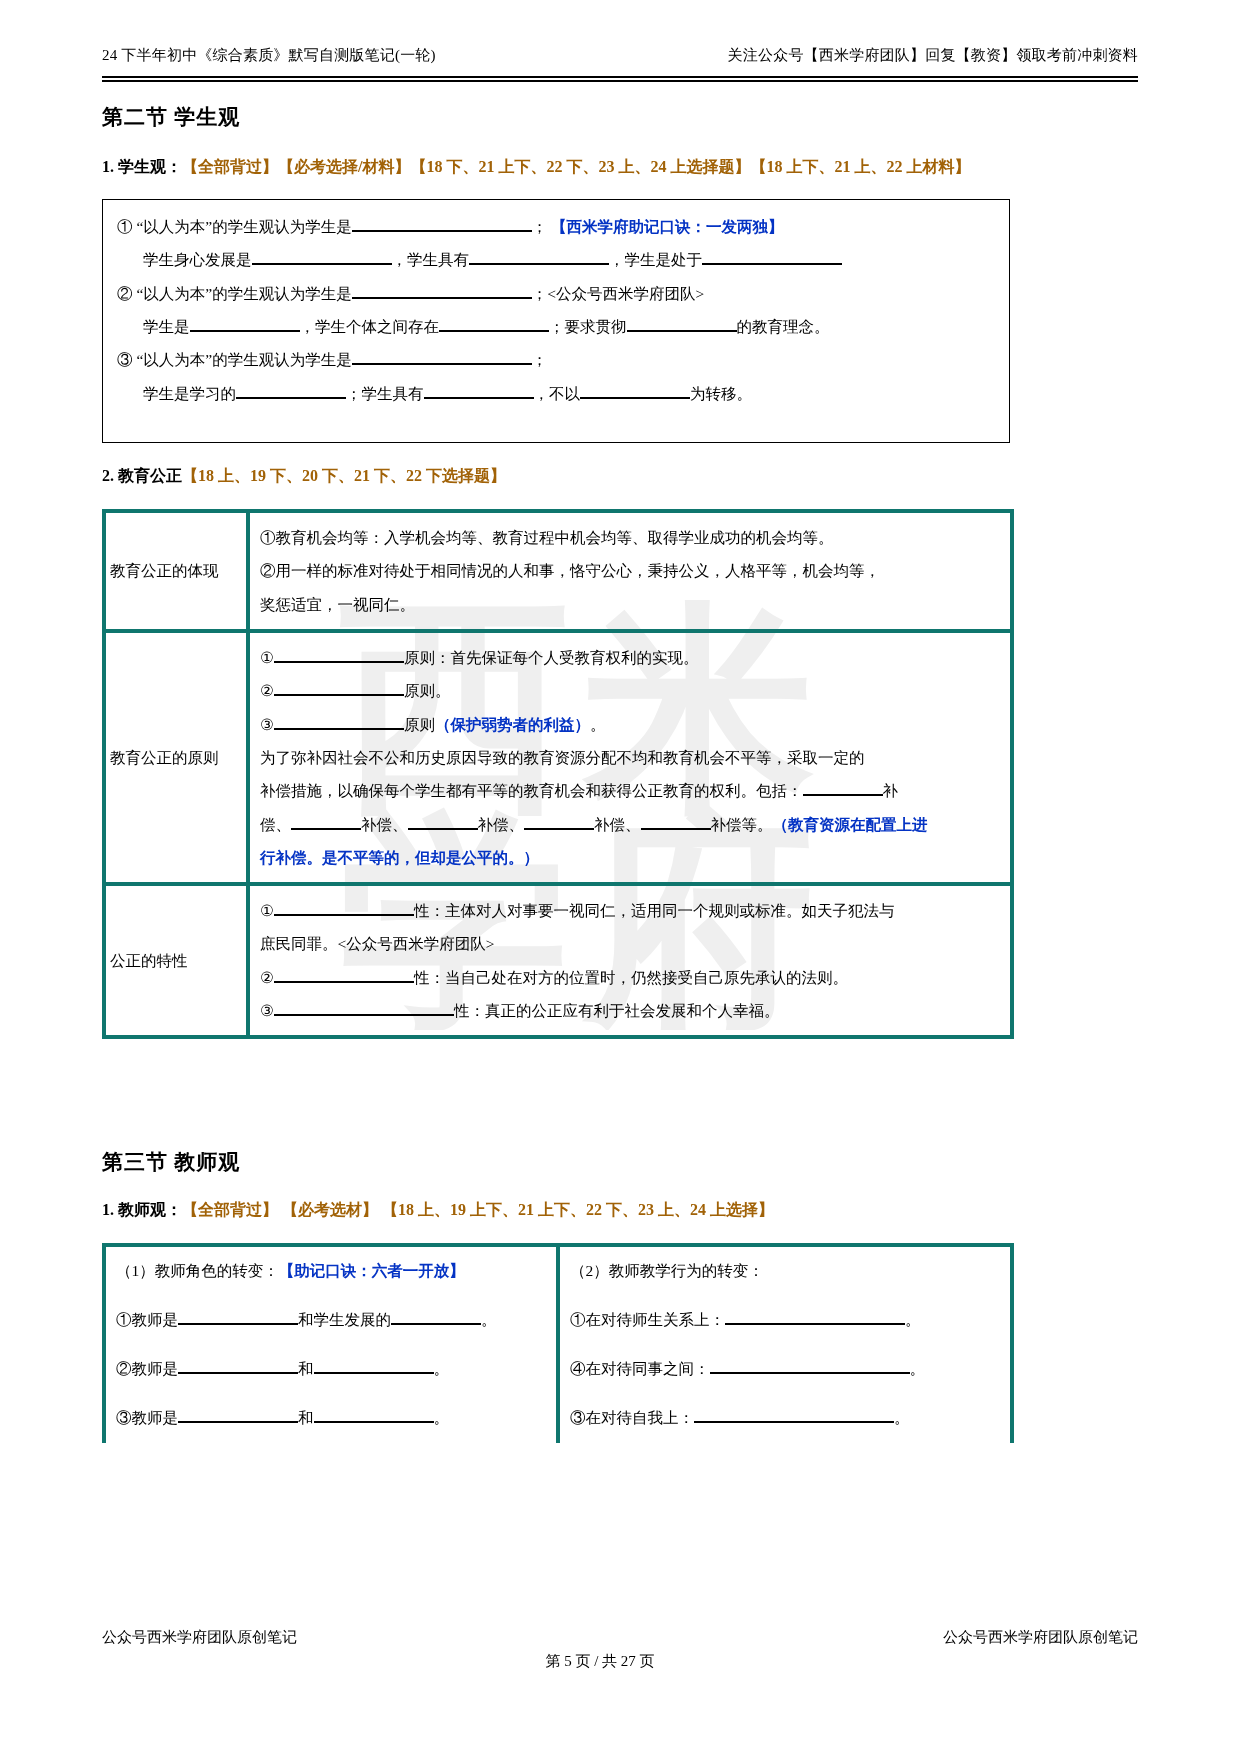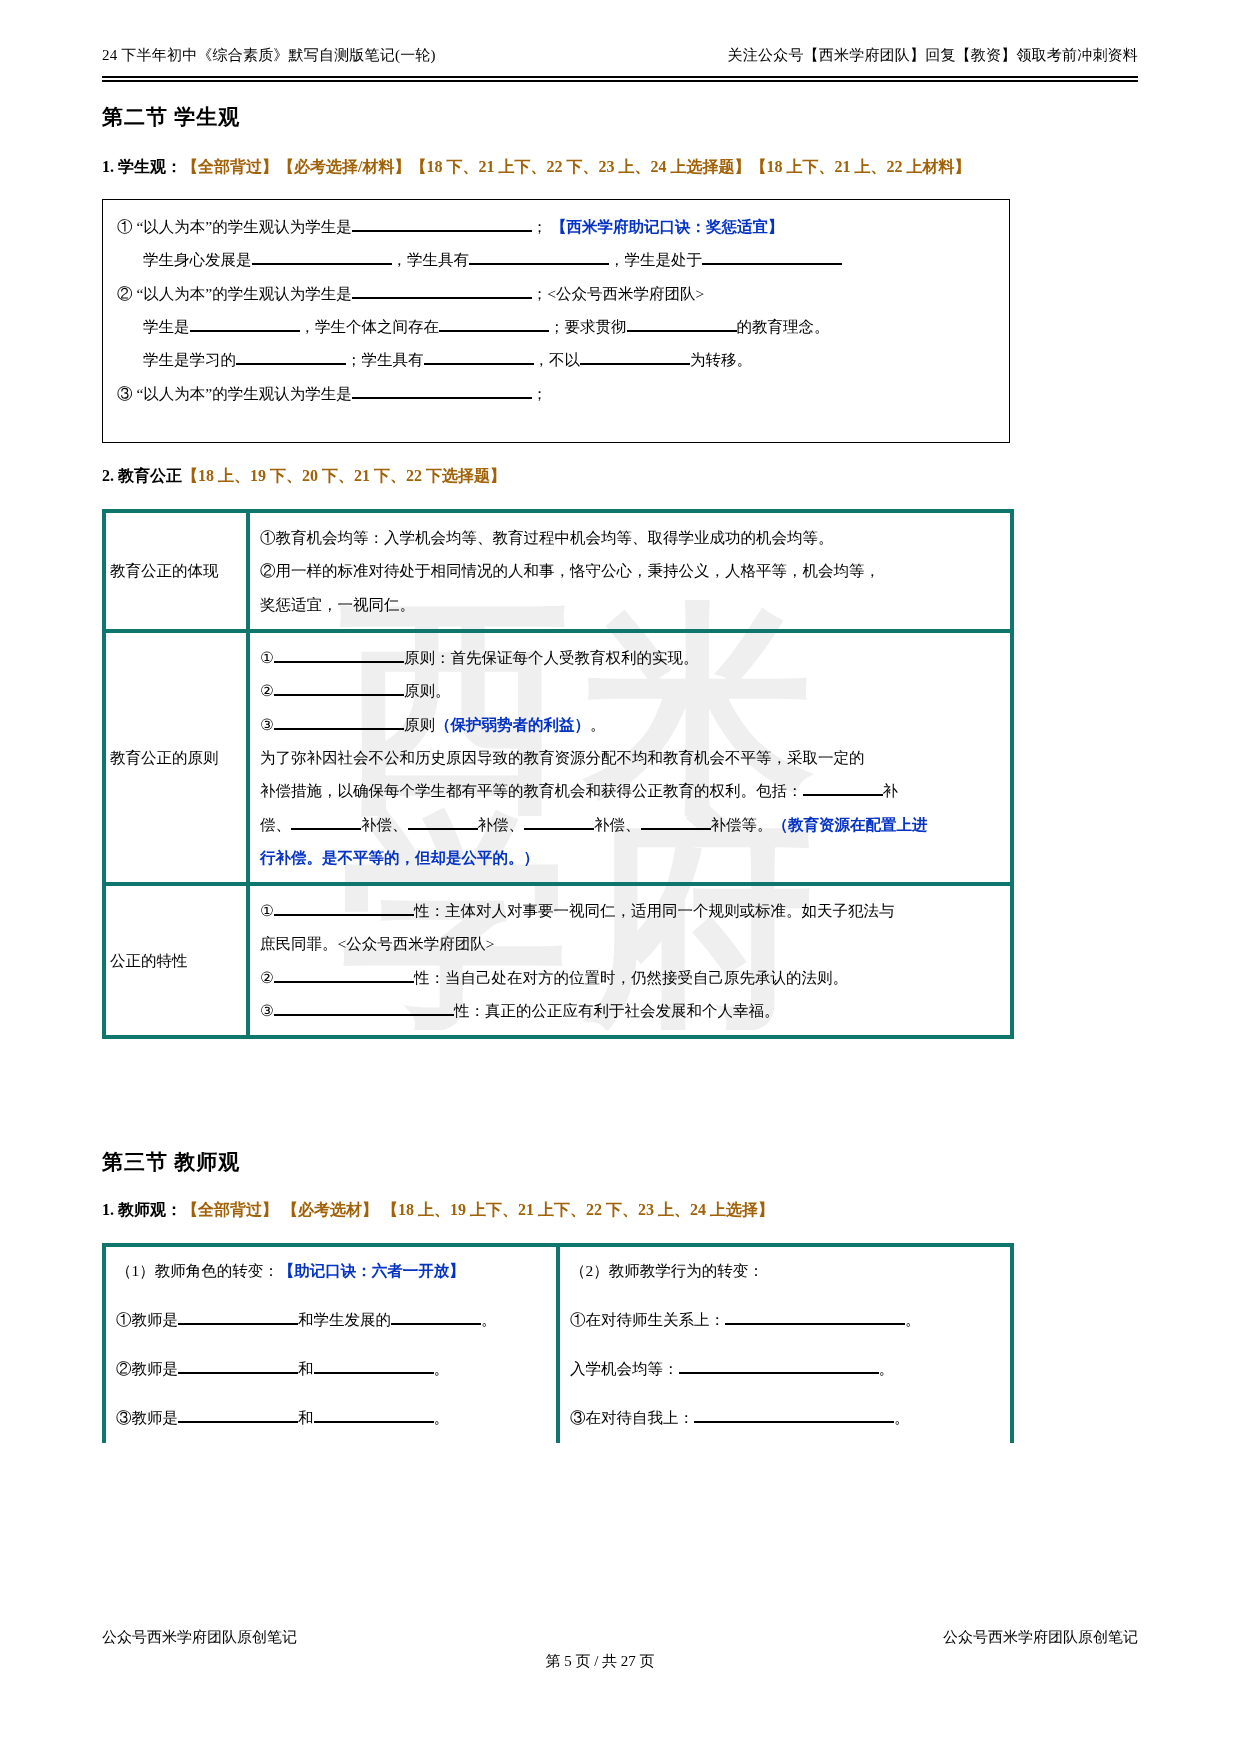--- a/index.html
+++ b/index.html
@@ -173,41 +173,41 @@
 
     <div class="num-head" style="left:102px; top:157px;">
       <span class="k">1.</span>
       <span class="k">学生观：</span><span class="red">【全部背过】【必考选择/材料】【18 下、21 上下、22 下、23 上、24 上选择题】【18 上下、21 上、22 上材料】</span>
     </div>
 
     <div class="box" style="left:102px; top:199px; width:908px; height:244px; padding:10px 14px;">
 
       <div class="line-row">
         <span>① “以人为本”的学生观认为学生是</span><span class="blank b180"></span><span>；</span>
-        <span class="blue">【西米学府助记口诀：奖惩适宜】</span>
+        <span class="blue">【西米学府助记口诀：一发两独】</span>
       </div>
 
       <div class="line-row">
         <span class="indent"></span><span>学生身心发展是</span><span class="blank b140"></span><span>，学生具有</span><span class="blank b140"></span><span>，学生是处于</span><span class="blank b140"></span>
       </div>
 
       <div class="line-row">
         <span>② “以人为本”的学生观认为学生是</span><span class="blank b180"></span><span>；&lt;公众号西米学府团队&gt;</span>
       </div>
 
       <div class="line-row">
         <span class="indent"></span><span>学生是</span><span class="blank b110"></span><span>，学生个体之间存在</span><span class="blank b110"></span><span>；要求贯彻</span><span class="blank b110"></span><span>的教育理念。</span>
       </div>
 
       <div class="line-row">
+        <span>③ “以人为本”的学生观认为学生是</span><span class="blank b180"></span><span>；</span>
+      </div>
+
+      <div class="line-row">
         <span class="indent"></span><span>学生是学习的</span><span class="blank b110"></span><span>；学生具有</span><span class="blank b110"></span><span>，不以</span><span class="blank b110"></span><span>为转移。</span>
-      </div>
-
-      <div class="line-row">
-        <span>③ “以人为本”的学生观认为学生是</span><span class="blank b180"></span><span>；</span>
       </div>
     </div>
 
     <div class="num-head" style="left:102px; top:466px;">
       <span>2.</span>
       <span>教育公正</span><span class="red">【18 上、19 下、20 下、21 下、22 下选择题】</span>
     </div>
 
     <table class="tbl" style="left:102px; top:509px; width:908px;">
       <colgroup>
@@ -299,21 +299,21 @@
         </tr>
 
         <tr>
           <td style="border-top:none;border-bottom:none;">
             <div class="line-row">
               <span>②教师是</span><span class="blank b120"></span><span>和</span><span class="blank b120"></span><span>。</span>
             </div>
           </td>
           <td style="border-top:none;border-bottom:none;">
             <div class="line-row">
-              <span>入学机会均等：</span><span class="blank b200"></span><span>。</span>
+              <span>④在对待同事之间：</span><span class="blank b200"></span><span>。</span>
             </div>
           </td>
         </tr>
 
         <tr>
           <td style="border-top:none;border-bottom:none;">
             <div class="line-row">
               <span>③教师是</span><span class="blank b120"></span><span>和</span><span class="blank b120"></span><span>。</span>
             </div>
           </td>

